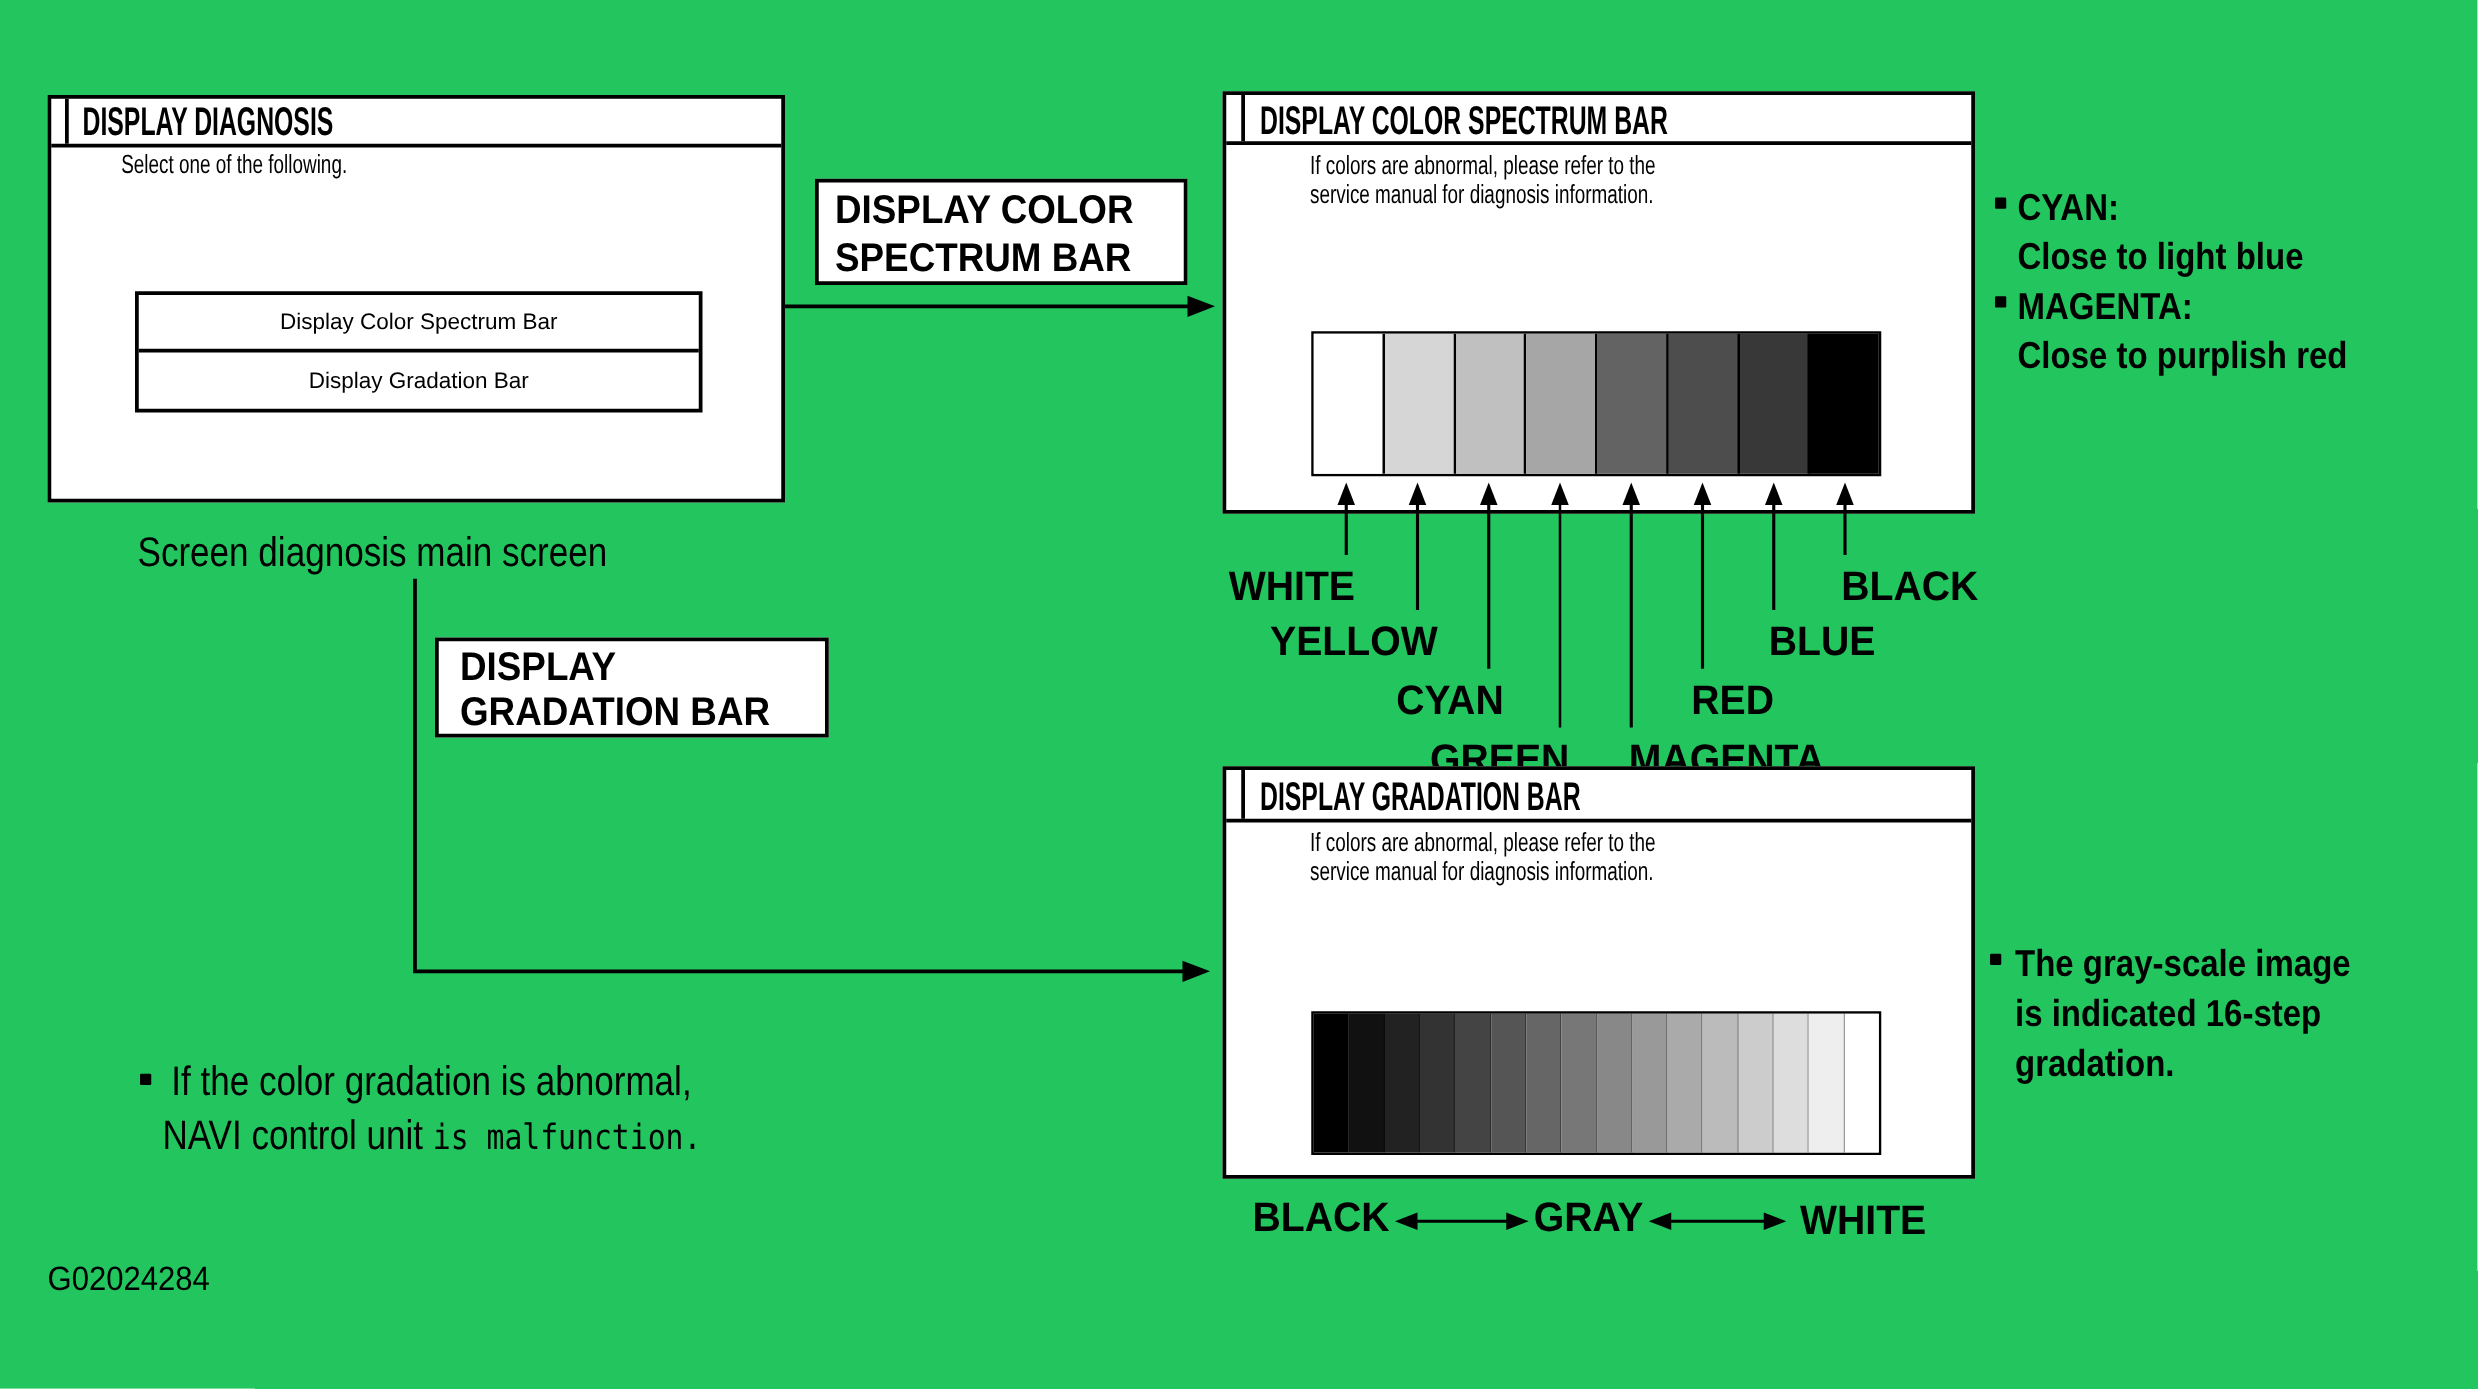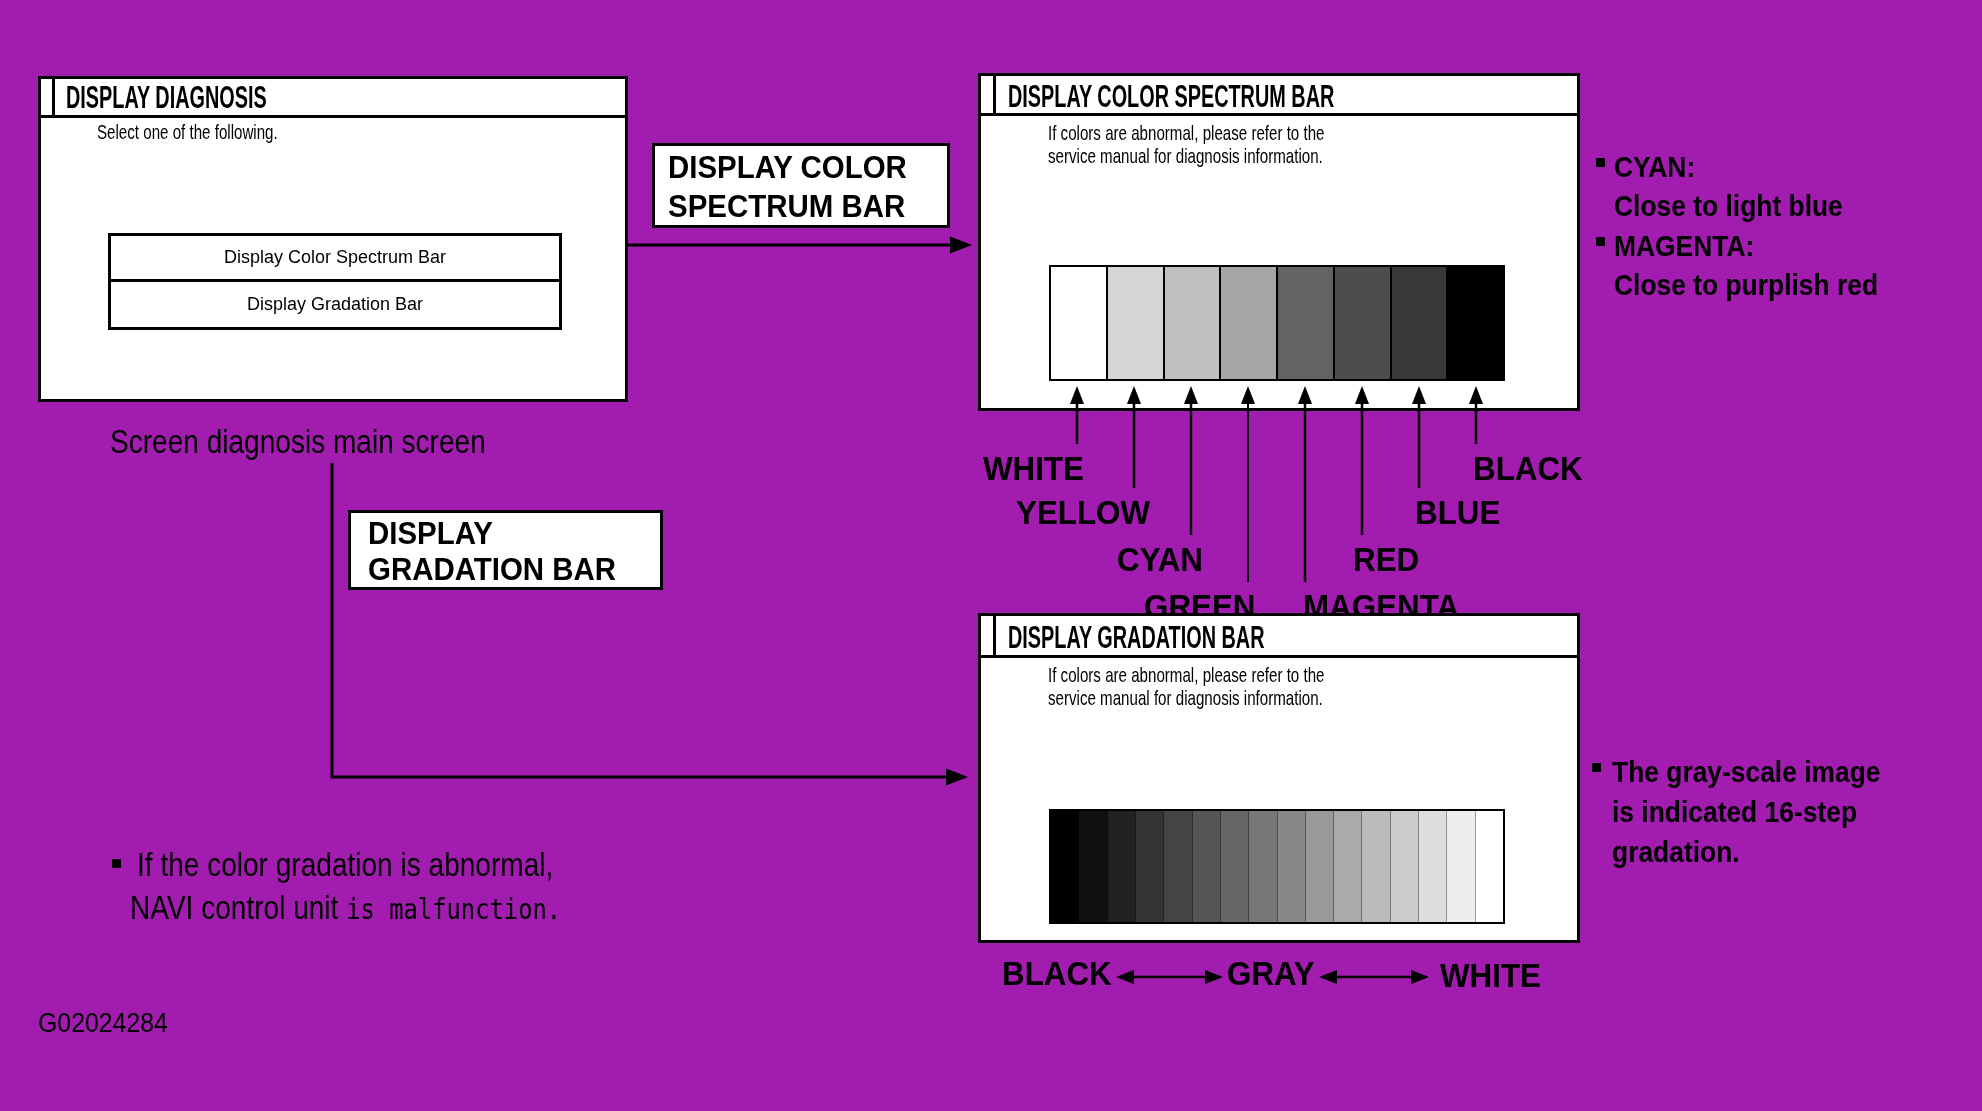--- a/index.html
+++ b/index.html
@@ -1,16 +1,16 @@
 <!DOCTYPE html>
 <html><head>
 <meta charset="utf-8">
 <style>
   html,body{margin:0;padding:0;background:#fff;}
-  #canvas{position:relative;width:1982px;height:1111px;background:#a21caf;overflow:hidden;
+  #canvas{position:relative;width:1982px;height:1111px;background:#22c55e;overflow:hidden;
           font-family:"Liberation Sans",sans-serif;color:#000;}
   .abs{position:absolute;}
   .t{position:absolute;white-space:nowrap;transform-origin:0 0;color:#000;line-height:1.08;}
   
   .f-title{font:700 32px "Liberation Sans",sans-serif;transform:scaleX(.62);}
   .f-conn {font:700 32px "Liberation Sans",sans-serif;transform:scaleX(.92);}
   .f-label{font:700 33px "Liberation Sans",sans-serif;transform:scaleX(.95);}
   .f-cap  {font:400 33px "Liberation Sans",sans-serif;transform:scaleX(.85);}
   .f-body {font:400 21px "Liberation Sans",sans-serif;transform:scaleX(.72);}
   .f-note {font:700 30px "Liberation Sans",sans-serif;transform:scaleX(.88);line-height:40px;}

